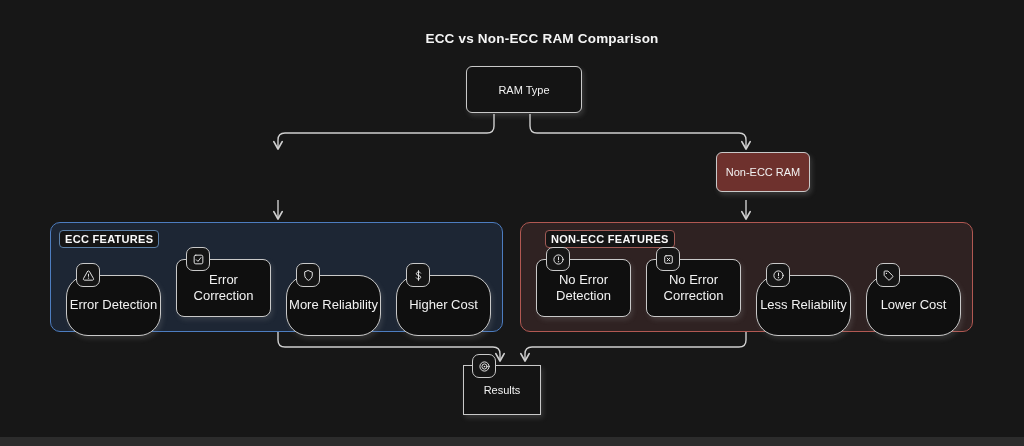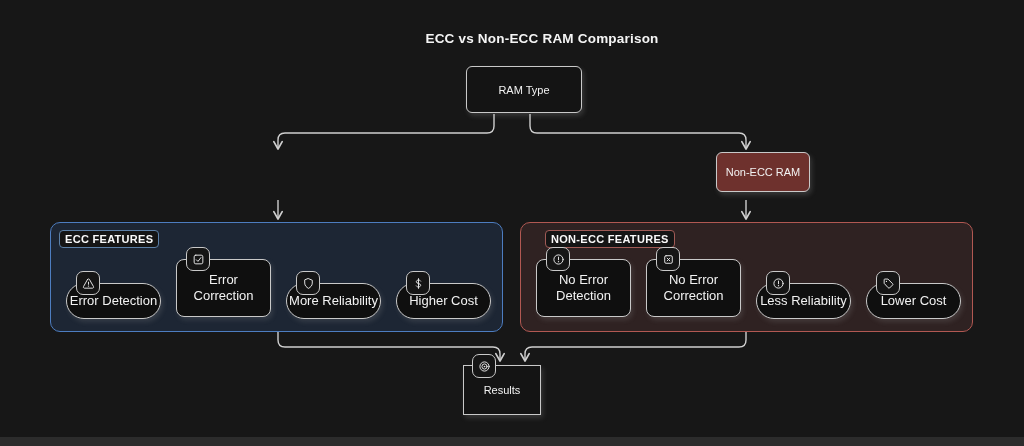--- a/index.html
+++ b/index.html
@@ -39,21 +39,21 @@
   }
   .group.ecc .group-chip{border:1px solid #5b7fa6;}
   .group.nonecc .group-chip{border:1px solid #a05a55;margin-left:16px;}
   .card{
     position:absolute;box-sizing:border-box;width:95px;
     border:1.4px solid #c9c9c9;border-radius:8px;background:#0f0f0f;
     display:flex;align-items:center;justify-content:center;
     font-size:13px;color:#f2f2f2;text-align:center;line-height:1.25;
     box-shadow:2px 3px 5px rgba(150,150,150,.2);
   }
-  .card.short{height:36px;top:60px;border-radius:22px;}
+  .card.short{height:61px;top:52px;border-radius:22px;}
   .card.tall{height:58px;top:36px;}
   .card.tall .card-label{max-width:62px;}
   .badge{
     position:absolute;left:9px;top:-13px;width:24px;height:24px;box-sizing:border-box;
     border:1.4px solid #c9c9c9;border-radius:7px;background:#151515;
     display:flex;align-items:center;justify-content:center;
   }
   .badge svg{display:block;}
   .results-badge{left:8px;top:-12px;}
   .stroke{fill:none;stroke:#e6e6e6;stroke-width:1.8;stroke-linecap:round;stroke-linejoin:round;}

